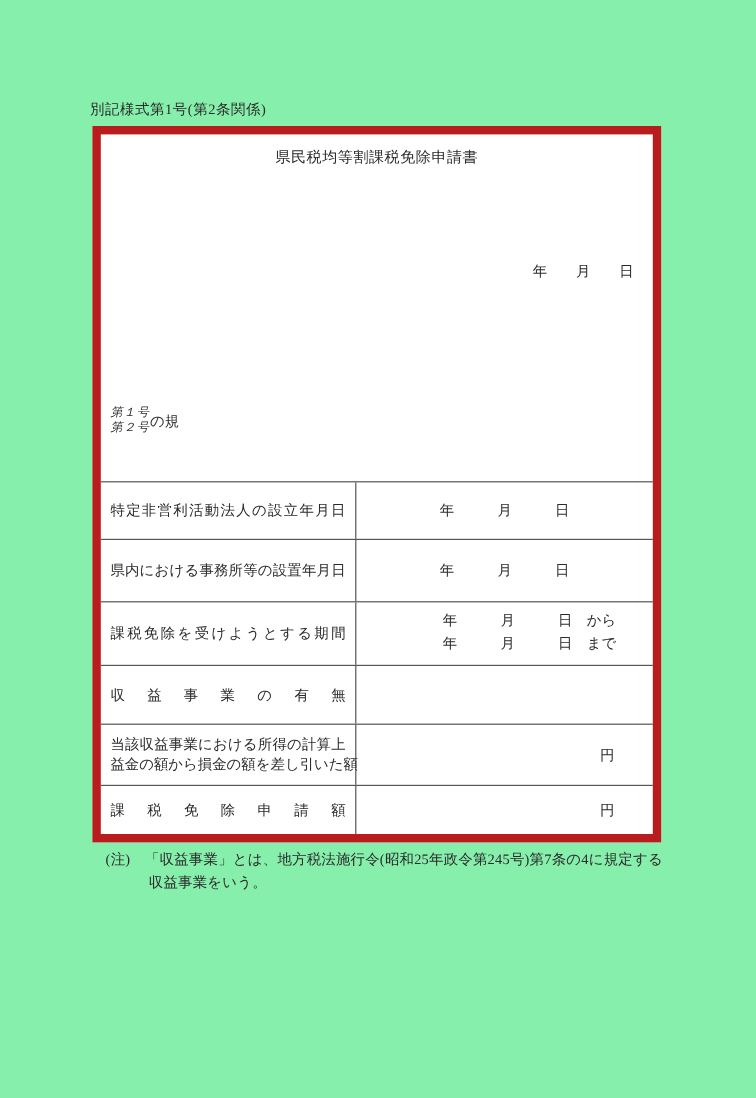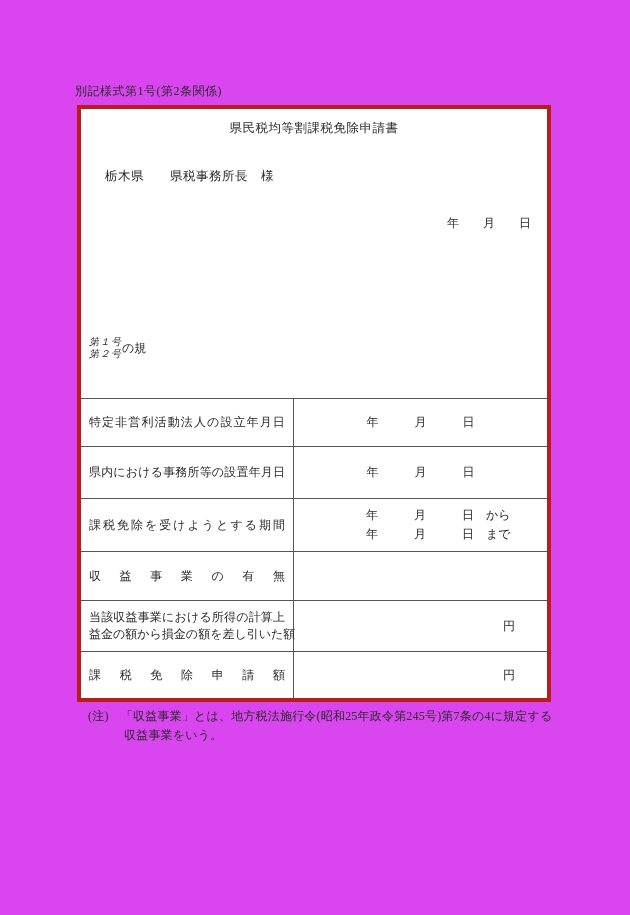--- a/index.html
+++ b/index.html
@@ -6,35 +6,35 @@
   html, body { background: #ffffff; }
   body {
     font-family: "Liberation Serif", "DejaVu Serif", serif;
     color: #2a2a2a;
     -webkit-font-smoothing: antialiased;
   }
   .page {
     position: relative;
     width: 630px;
     height: 915px;
-    background: #d946ef;
+    background: #86efac;
     overflow: hidden;
     font-size: 12px;
   }
   .form-number {
     position: absolute;
     left: 75px; top: 83px;
     font-size: 12px;
     letter-spacing: 0.5px;
   }
   .form-box {
     position: absolute;
     left: 77px; top: 105px;
     width: 474px; height: 597px;
-    border: 4px solid #b91c1c;
+    border: 7px solid #b91c1c;
     background: #fff;
   }
   .form-title {
     position: absolute;
     left: 0; right: 0; top: 11px;
     text-align: center;
     font-size: 12.5px;
     letter-spacing: 0.5px;
   }
   .addressee {
@@ -104,21 +104,21 @@
   }
   .t-value {
     flex: 1;
     display: flex;
     flex-direction: column;
     justify-content: center;
     align-items: center;
     font-size: 12px;
     line-height: 19px;
   }
-  .t-value.left { align-items: flex-start; padding-left: 72px; }
+  .t-value.left { align-items: flex-start; padding-left: 72px; font-family: Liberation Mono, monospace; }
   .t-value.right { align-items: flex-end; padding-right: 32px; }
   [data-justify] { display: flex; justify-content: space-between; width: 100%; }
   .note {
     position: absolute;
     left: 88px; top: 707px;
     font-size: 12px;
     line-height: 19px;
     letter-spacing: 0.2px;
   }
   .note .note-line2 { margin-left: 36px; }
@@ -127,21 +127,20 @@
 <body>
 
 <div class="page">
 
   <div class="form-number">別記様式第1号(第2条関係)</div>
 
   <div class="form-box">
 
     <div class="form-title">県民税均等割課税免除申請書</div>
 
-    <div class="addressee">栃木県　　県税事務所長　様</div>
 
     <div class="date-line">年　　月　　日</div>
 
 
     <div class="intro">
       <div class="intro-line1">
         <span class="clause-stack">
           <span>第１号</span><br>
           <span>第２号</span>
         </span>

